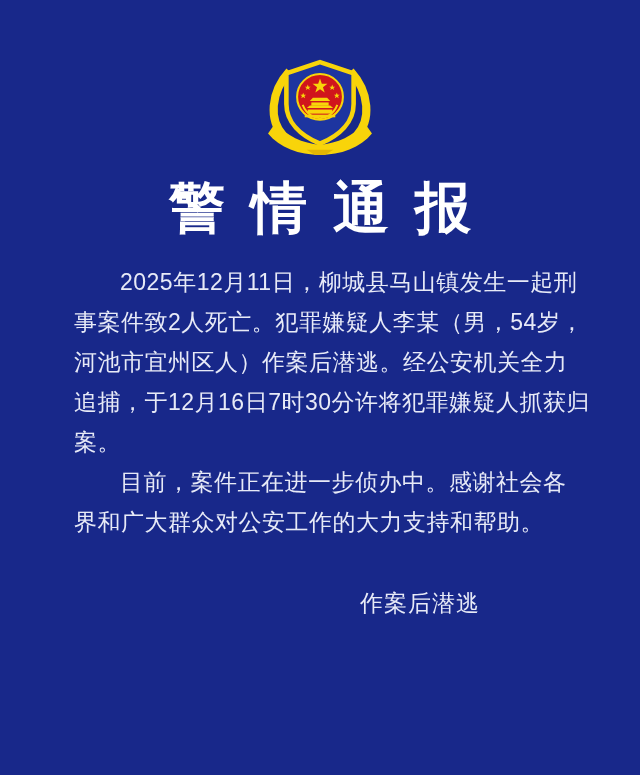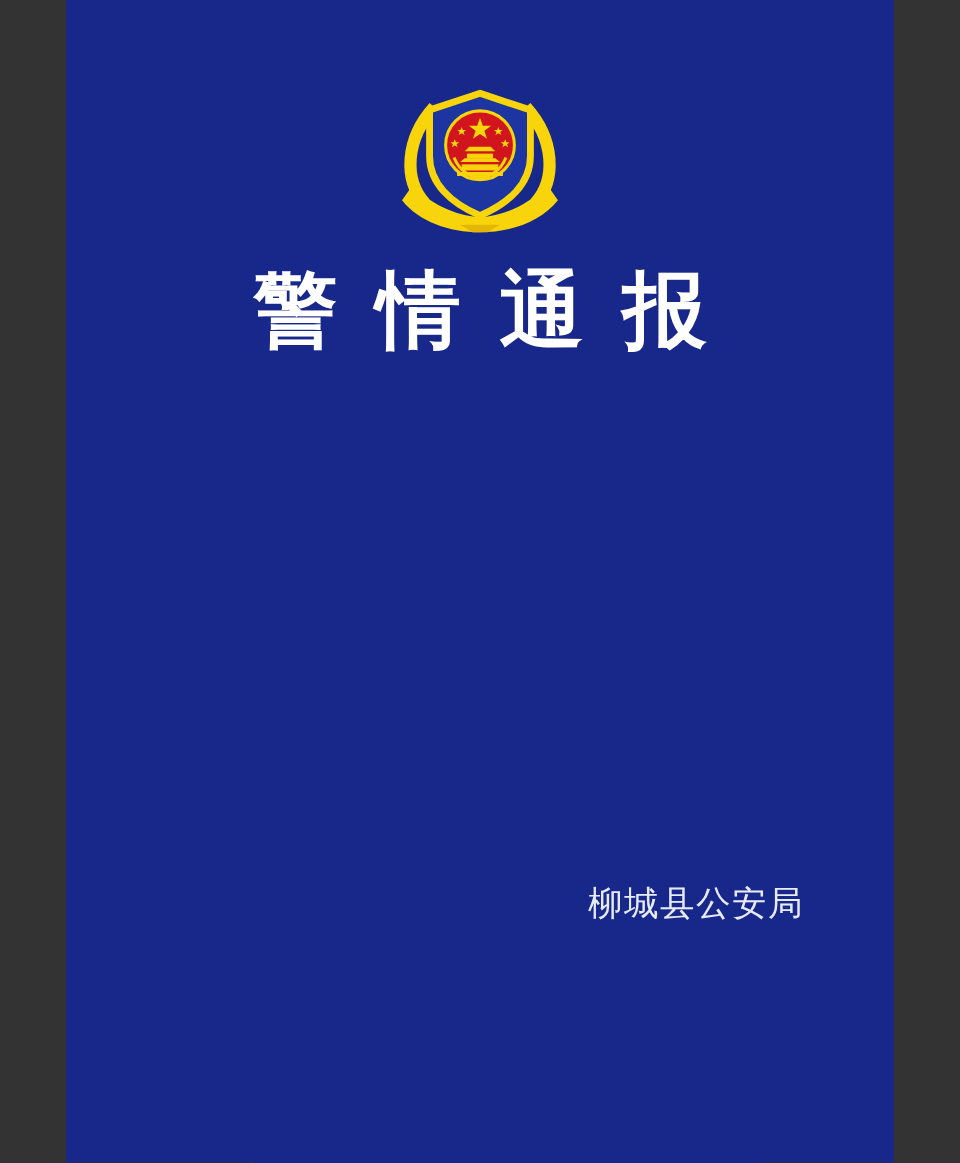--- a/index.html
+++ b/index.html
@@ -8,26 +8,26 @@
     --gold: #F8D40A;
     --gold-dark: #E3B604;
     --red: #D0151C;
     --title-color: #FFFFFF;
     --text-color: #E7EAF7;
   }
   * { margin: 0; padding: 0; box-sizing: border-box; }
   html, body { background: #333; }
   .poster {
     position: relative;
-    width: 552px;
+    width: 640px;
     height: 775px;
     margin: 0 auto;
     background: var(--bg);
     overflow: hidden;
-    font-family: Liberation Serif, serif;
+    font-family: Liberation Sans, sans-serif;
   }
   .emblem {
     position: absolute;
     top: 56px;
     left: 50%;
     transform: translateX(-50%);
     width: 108px;
     height: 100px;
   }
   .title {
@@ -102,18 +102,27 @@
       <path d="M40,51 L66,51 L63,48.5 L43,48.5 Z"></path>
       <rect x="41" y="52.5" width="24" height="4"></rect>
       <rect x="38" y="57.5" width="30" height="2.6"></rect>
     </g>
 
     <path d="M36,48 C40,58 48,61 53,61 C58,61 66,58 70,48" stroke="var(--gold)" stroke-width="2" fill="none"></path>
   </svg>
 
   <div class="title">警情通报</div>
 
+  <div class="body-text">
+    <div class="body-line indent">2025年12月11日，柳城县马山镇发生一起刑</div>
+    <div class="body-line">事案件致2人死亡。犯罪嫌疑人李某（男，54岁，</div>
+    <div class="body-line">河池市宜州区人）作案后潜逃。经公安机关全力</div>
+    <div class="body-line">追捕，于12月16日7时30分许将犯罪嫌疑人抓获归</div>
+    <div class="body-line">案。</div>
+    <div class="body-line indent">目前，案件正在进一步侦办中。感谢社会各</div>
+    <div class="body-line">界和广大群众对公安工作的大力支持和帮助。</div>
+  </div>
 
   <div class="signature">
-    <div>柳城县公安局</div>
+    <div>作案后潜逃</div>
   </div>
 
 </div>
 
 </body></html>

